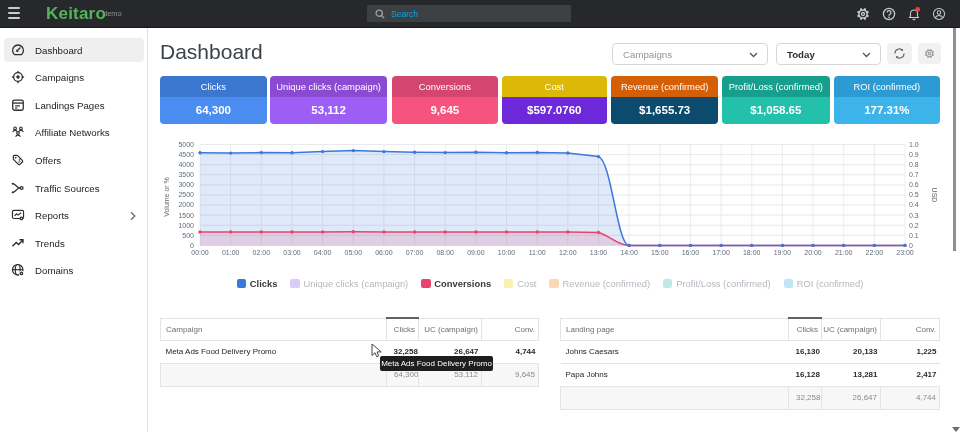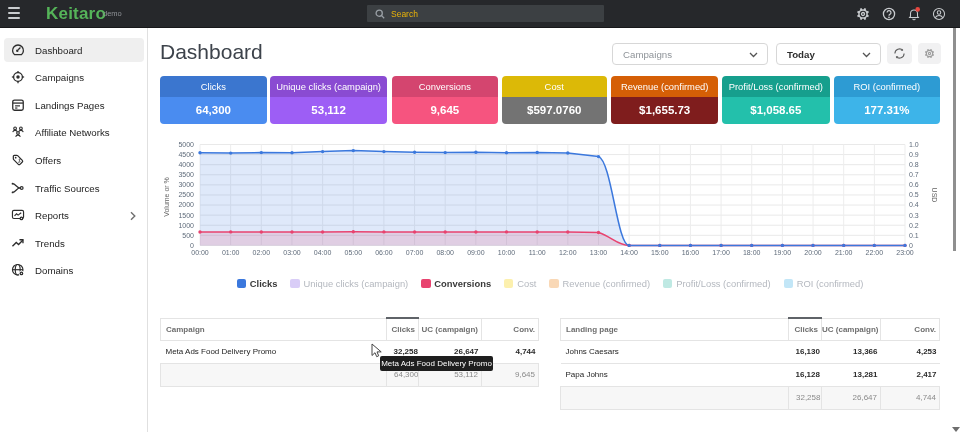--- a/index.html
+++ b/index.html
@@ -6,21 +6,21 @@
 html,body { width:960px; height:432px; overflow:hidden; }
 body { font-family:"Liberation Sans", sans-serif; background:#fff; }
 #app { position:relative; width:960px; height:432px; overflow:hidden; }
 
 
 #topbar { position:absolute; left:0; top:0; width:960px; height:28px; background:#26282b; border-bottom:1px solid #17181a; box-sizing:border-box; }
 #burger { position:absolute; left:8px; top:7px; width:12px; height:13px; }
 #burger div { height:2.2px; background:#c9cccf; border-radius:1px; margin-bottom:2.9px; }
 #logo { position:absolute; left:46px; top:3.5px; font-size:17px; font-weight:bold; color:#55b459; letter-spacing:0.2px; }
 #demo { position:absolute; left:103px; top:9px; font-size:7.5px; color:#8e9296; }
-#search { position:absolute; left:367px; top:5px; width:237px; height:17px; background:#3c4043; border-radius:1px; color:#eab308; }
+#search { position:absolute; left:367px; top:5px; width:204px; height:17px; background:#3c4043; border-radius:1px; color:#0ea5e9; }
 #search svg { position:absolute; left:8px; top:3.5px; }
 #search span { position:absolute; left:24px; top:3.5px; font-size:8.5px; }
 .tbicon { position:absolute; top:7px; }
 
 
 #sidebar { position:absolute; left:0; top:28px; width:148px; height:404px; background:#fff; border-right:1px solid #e0e0e0; }
 .sitem { position:absolute; left:4px; width:140px; height:24px; border-radius:4px; }
 .sitem.sel { background:#efefef; }
 .sitem svg { position:absolute; left:7px; top:5px; }
 .sitem span { position:absolute; left:31px; top:7px; font-size:9.7px; color:#232323; }
@@ -43,21 +43,21 @@
 #chartwrap { position:absolute; left:160px; top:133px; width:780px; height:128px; }
 #legend { position:absolute; left:160px; top:278px; width:780px; display:flex; justify-content:center; gap:13px; }
 .litem { display:flex; align-items:center; font-size:9.4px; color:#b4b8bf; }
 .litem.on { color:#3a3a3a; font-weight:bold; }
 .sw { width:9.3px; height:9.3px; border-radius:2px; margin-right:3.8px; }
 
 
 .tbl { position:absolute; top:317px; border-collapse:collapse; table-layout:fixed; font-size:8px; }
 .tbl td, .tbl th { border:1px solid #e4e4e4; overflow:hidden; white-space:nowrap; padding:0; }
 .tbl tr.data td { border-left:none; border-right:none; }
-.tbl th { font-weight:bold; color:#6f6f6f; height:22px; text-align:left;margin-left:48px; }
+.tbl th { font-weight:normal; color:#6f6f6f; height:22px; text-align:left;margin-left:48px; }
 .tbl td { height:23px; color:#252525; }
 .tbl .num { text-align:right; padding-right:3px; }
 .tbl .name { padding-left:5px; }
 .tbl th.name { padding-left:5px; }
 .tbl th.sorted { border-top:2px solid #5f6368; }
 .tbl tr.foot td { color:#8a8a8a; background:#f7f7f7; font-weight:normal; }
 .tbl td.bold { font-weight:bold; color:#2b2b2b; }
 .clip { overflow:hidden; white-space:nowrap; padding-left:7px; }
 
 
@@ -253,25 +253,25 @@
   <div class="card" style="left:270.3px;width:116.7px">
         <div class="h" style="background:#8a4bd2">Unique clicks (campaign)</div>
         <div class="v" style="background:#9d5ef5">53,112</div>
       </div>
   <div class="card" style="left:391.6px;width:106.4px">
         <div class="h" style="background:#d4456f">Conversions</div>
         <div class="v" style="background:#f6547f">9,645</div>
       </div>
   <div class="card" style="left:501.5px;width:105.5px">
         <div class="h" style="background:#dcb907">Cost</div>
-        <div class="v" style="background:#737373">$597.0760</div>
+        <div class="v" style="background:#6d28d9">$597.0760</div>
       </div>
   <div class="card" style="left:611px;width:107.4px">
         <div class="h" style="background:#d55f06">Revenue (confirmed)</div>
-        <div class="v" style="background:#7f1d1d">$1,655.73</div>
+        <div class="v" style="background:#0c4a6e">$1,655.73</div>
       </div>
   <div class="card" style="left:722px;width:107.7px">
         <div class="h" style="background:#169f8d">Profit/Loss (confirmed)</div>
         <div class="v" style="background:#23c0ab">$1,058.65</div>
       </div>
   <div class="card" style="left:833.5px;width:106.7px">
         <div class="h" style="background:#2d9bd3">ROI (confirmed)</div>
         <div class="v" style="background:#3db4e9">177.31%</div>
       </div>
 </div>
@@ -470,22 +470,22 @@
           <th class="name">Landing page</th>
           <th class="num sorted">Clicks</th>
           <th class="num">UC (campaign)</th>
           <th class="num">Conv.</th>
         </tr>
   <tr class="data">
           <td class="name">Johns Caesars</td>
           <td class="bold">
             <div class="clip">16,130</div>
           </td>
-          <td class="num bold">13,366</td>
-          <td class="num bold">4,253</td>
+          <td class="num bold">20,133</td>
+          <td class="num bold">1,225</td>
         </tr>
   <tr class="data">
           <td class="name">Papa Johns</td>
           <td class="bold">
             <div class="clip">16,128</div>
           </td>
           <td class="num bold">13,281</td>
           <td class="num bold">2,417</td>
         </tr>
   <tr class="foot">

